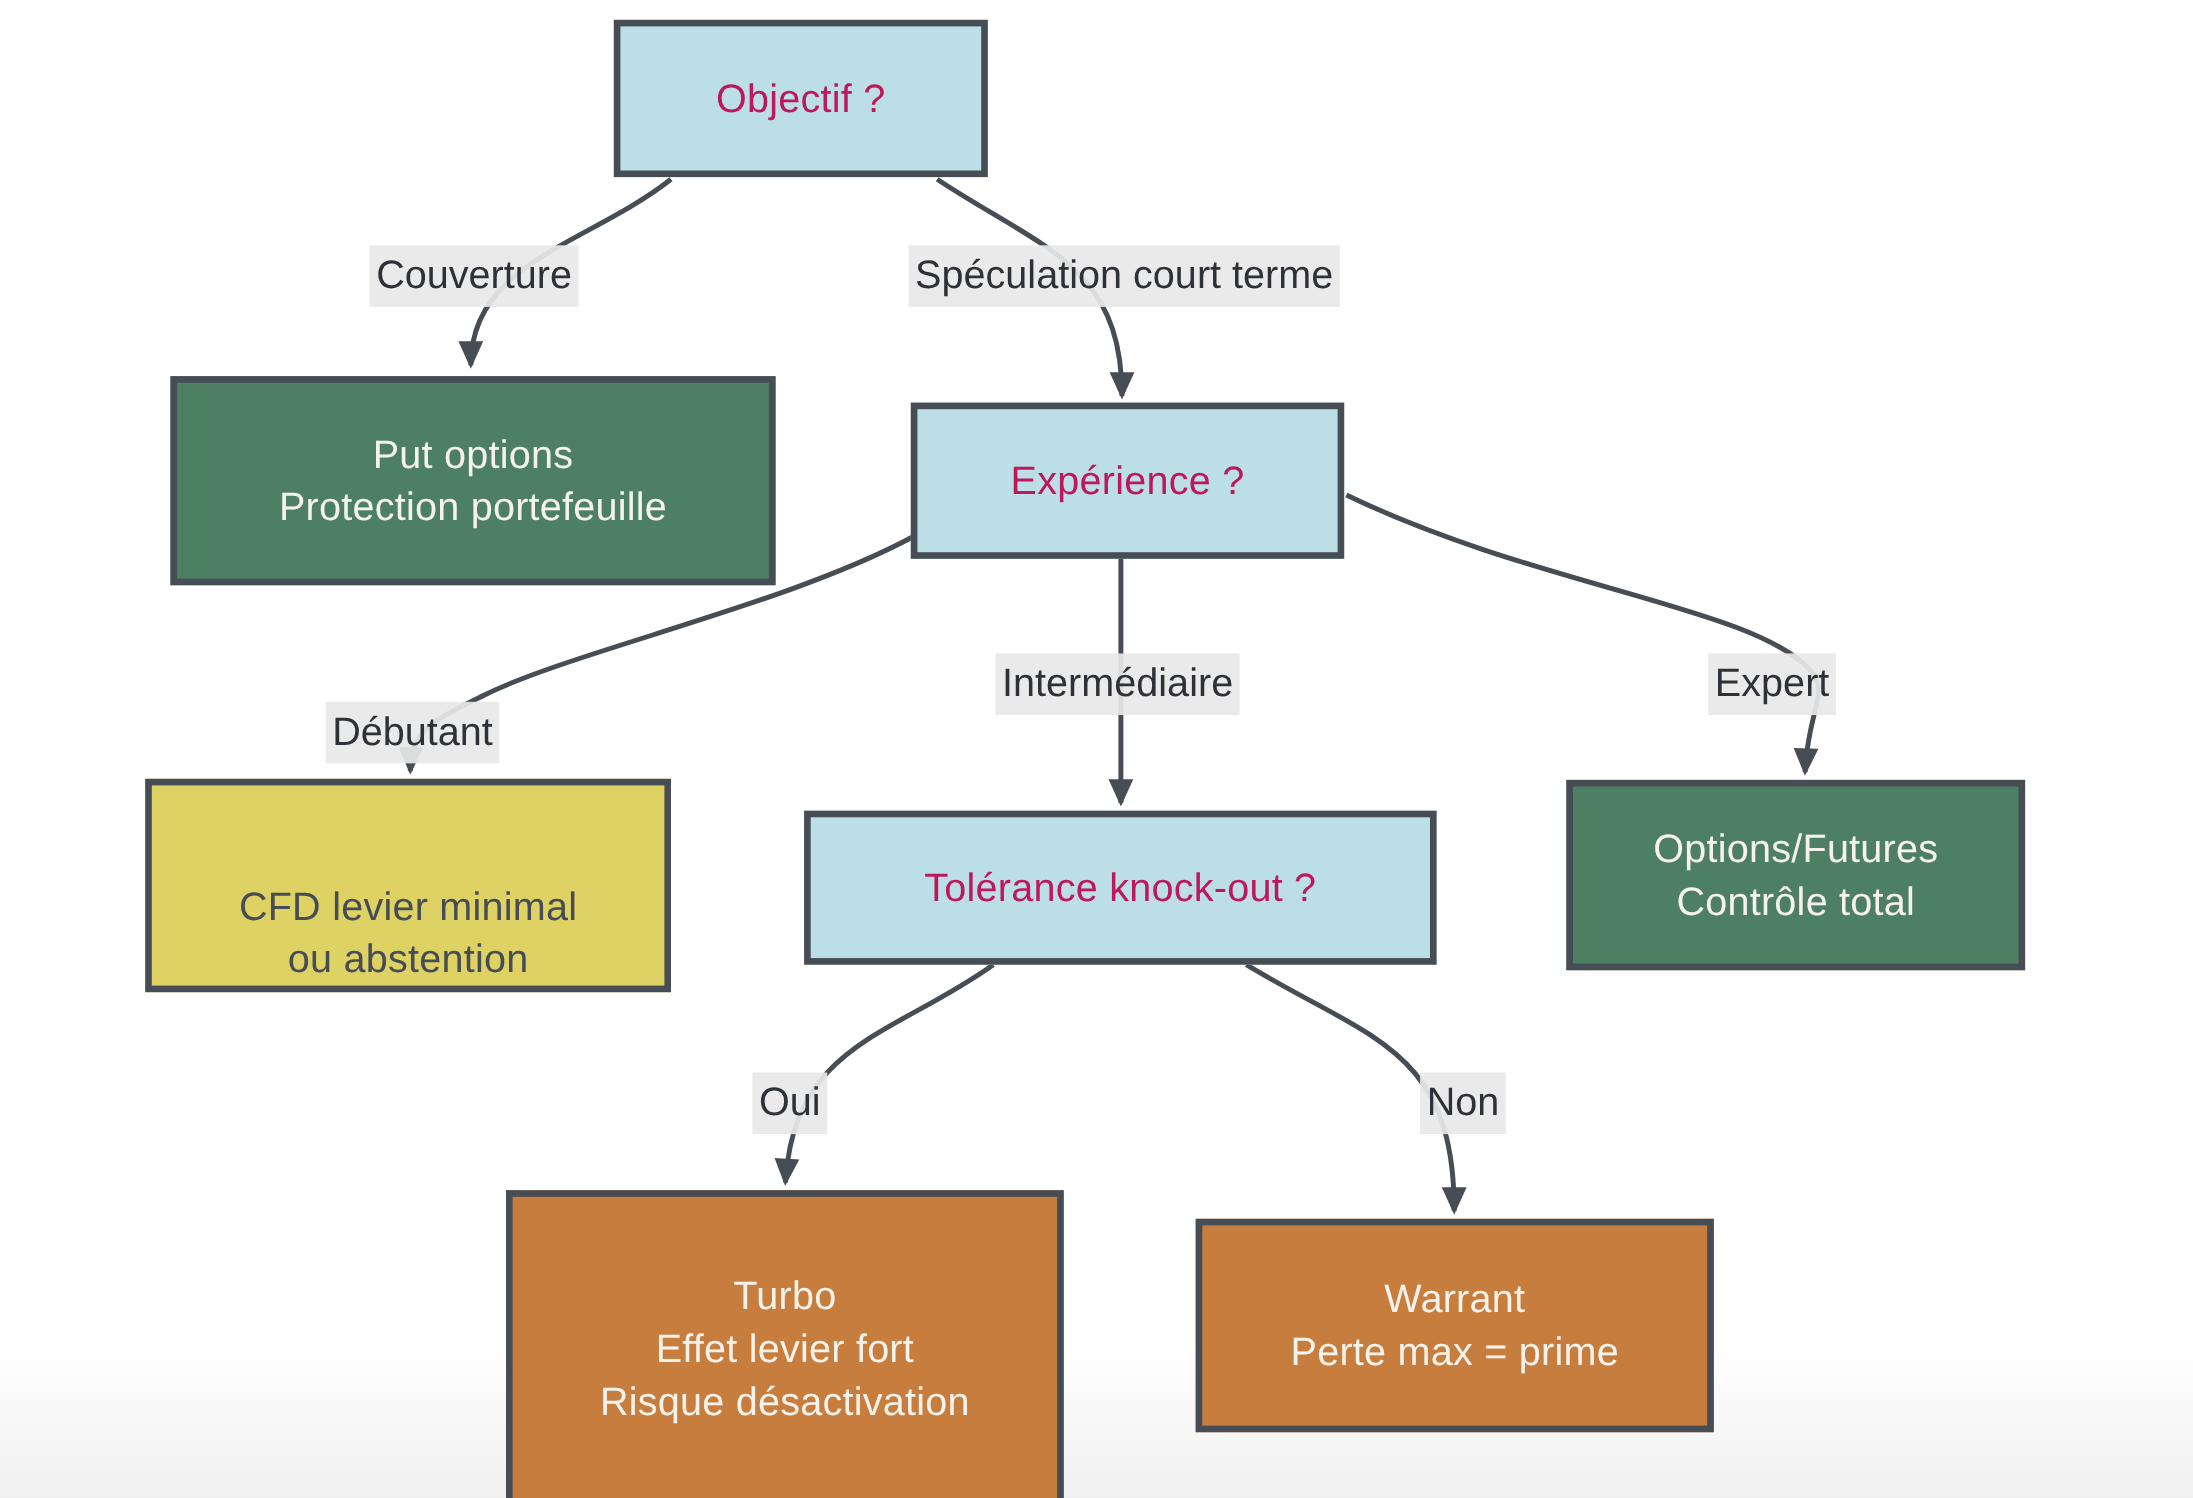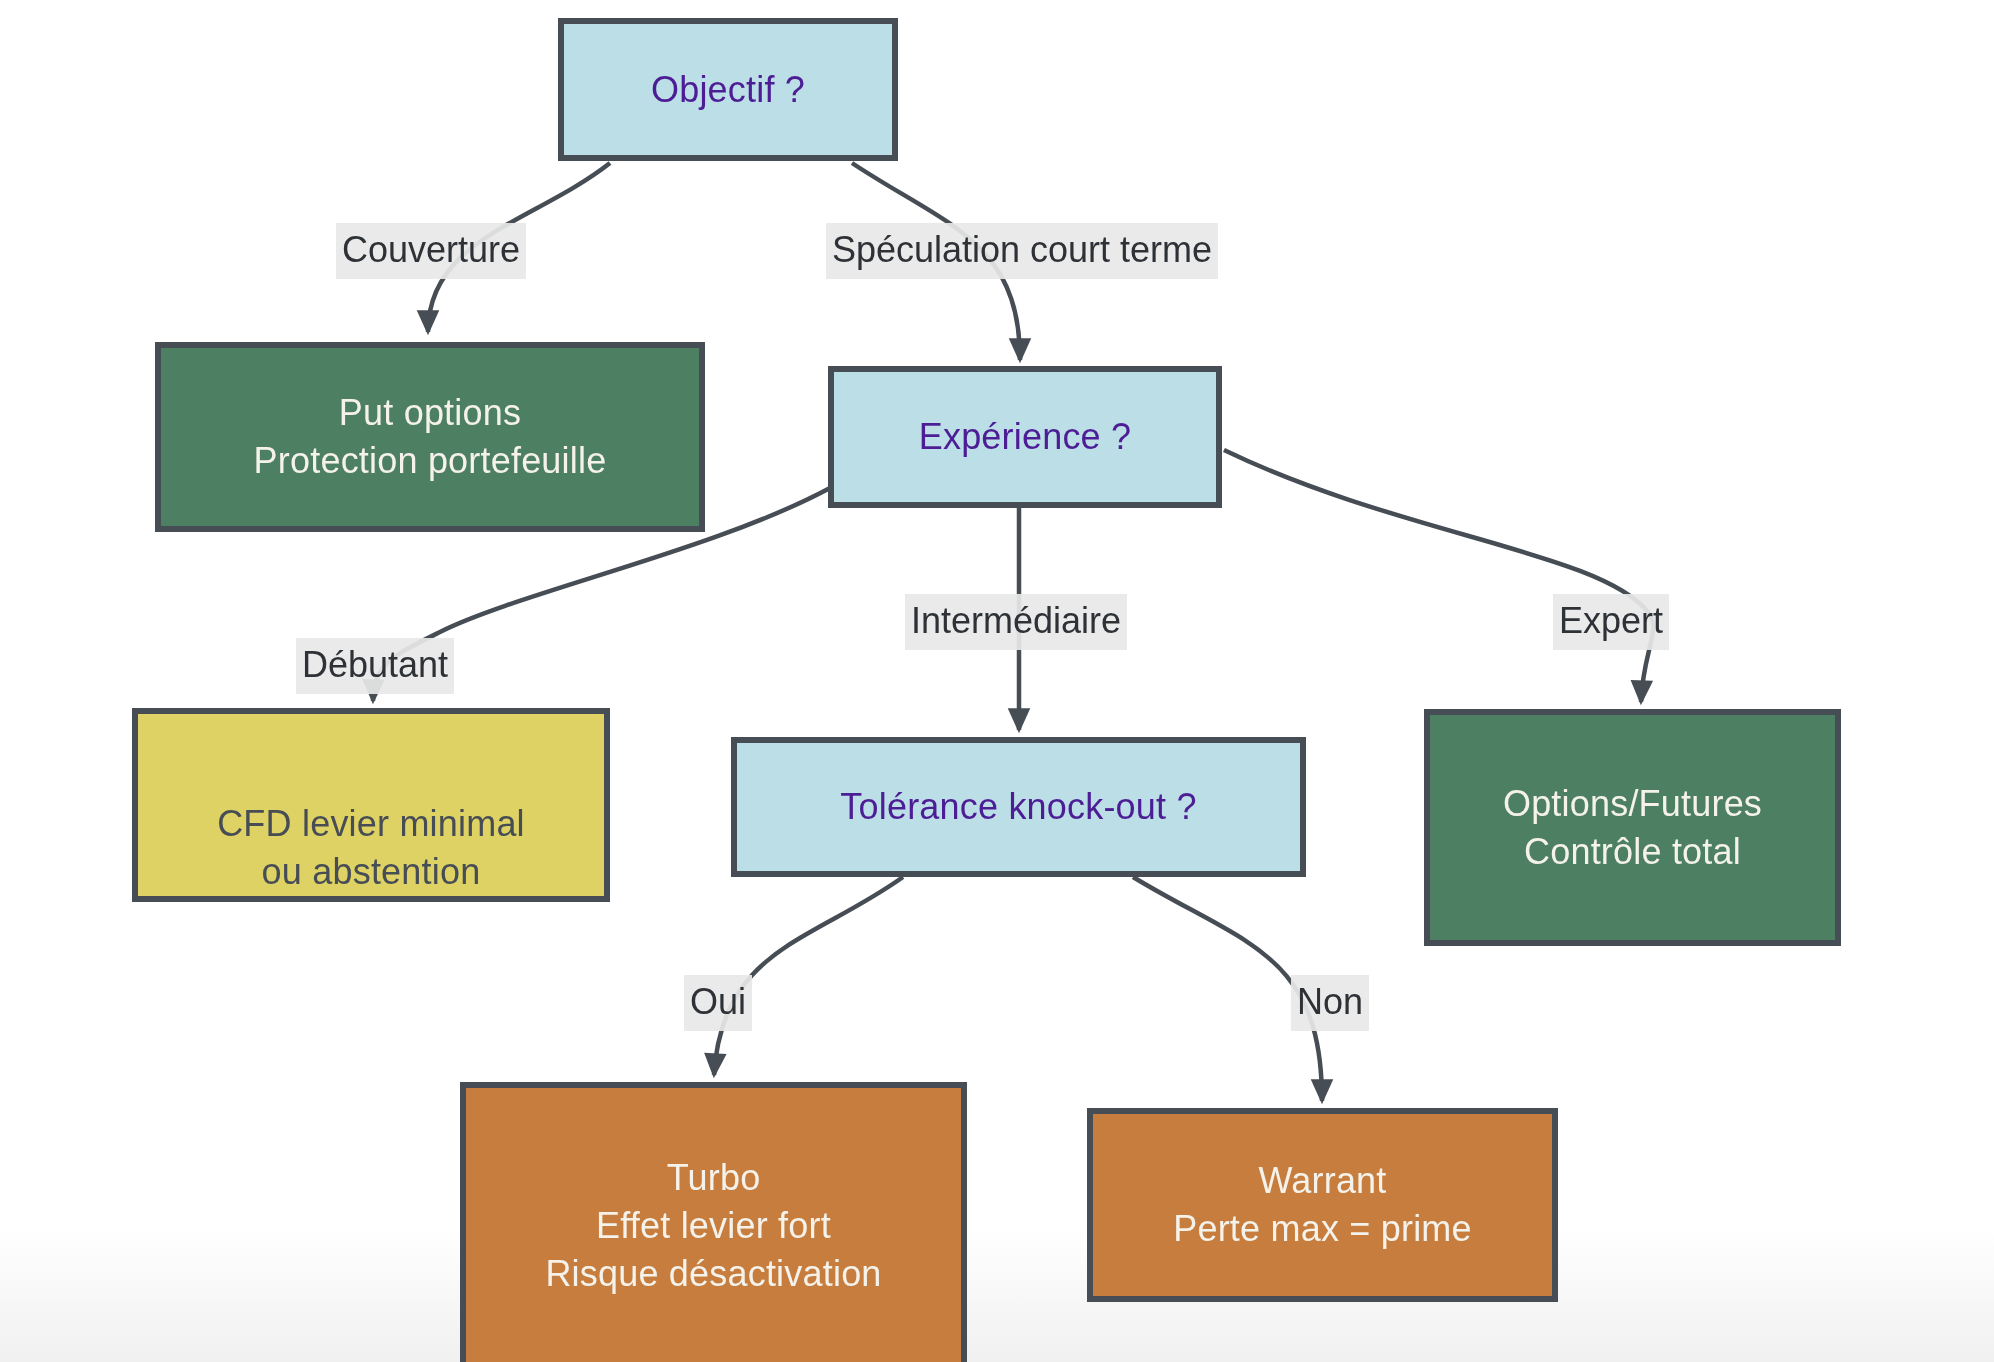--- a/index.html
+++ b/index.html
@@ -36,21 +36,21 @@
     flex-direction: column;
     align-items: center;
     justify-content: center;
     text-align: center;
     font-size: 36px;
     line-height: 1.33;
     letter-spacing: 0.2px;
   }
   .node--question {
     background: #bcdfe7;
-    color: #4c1d95;
+    color: #be185d;
   }
   .node--green {
     background: #4d7f62;
     color: #f4f2ea;
   }
   .node--yellow {
     background: #dfd264;
     color: #474d54;
     justify-content: flex-end;
   }
@@ -106,21 +106,21 @@
 
   <div class="node node--yellow" style="left:132px; top:708px; width:478px; height:194px;">
     <span class="node-line">CFD levier minimal</span>
     <span class="node-line">ou abstention</span>
   </div>
 
   <div class="node node--question" style="left:731px; top:737px; width:575px; height:140px;">
     <span class="node-line">Tolérance knock-out ?</span>
   </div>
 
-  <div class="node node--green" style="left:1424px; top:709px; width:417px; height:237px;">
+  <div class="node node--green" style="left:1424px; top:709px; width:417px; height:173px;">
     <span class="node-line">Options/Futures</span>
     <span class="node-line">Contrôle total</span>
   </div>
 
   <div class="node node--orange" style="left:460px; top:1082px; width:507px; height:288px;">
     <span class="node-line">Turbo</span>
     <span class="node-line">Effet levier fort</span>
     <span class="node-line">Risque désactivation</span>
   </div>
 

